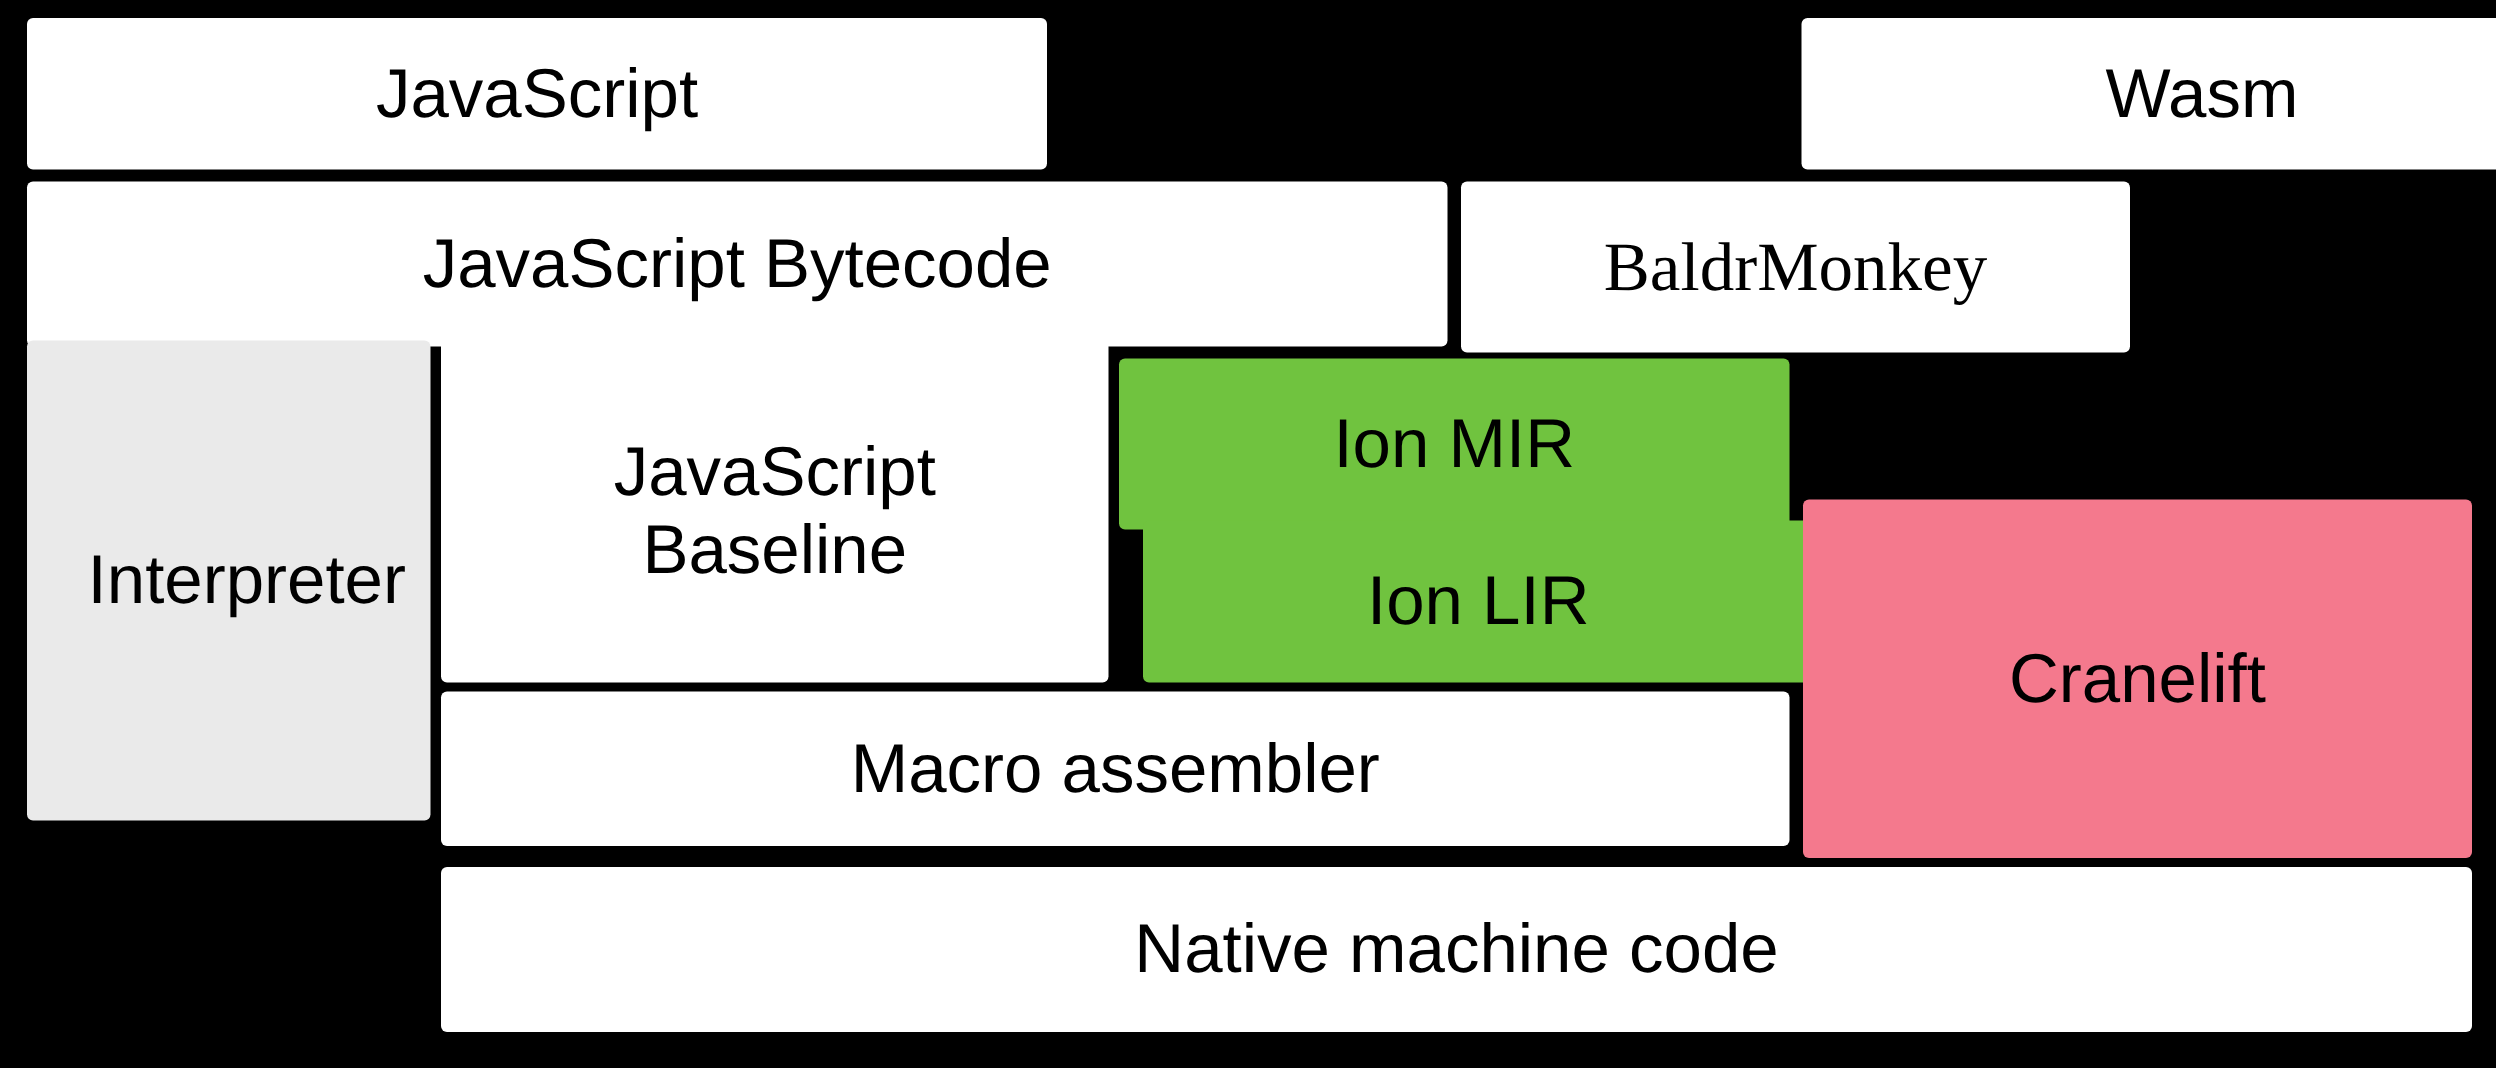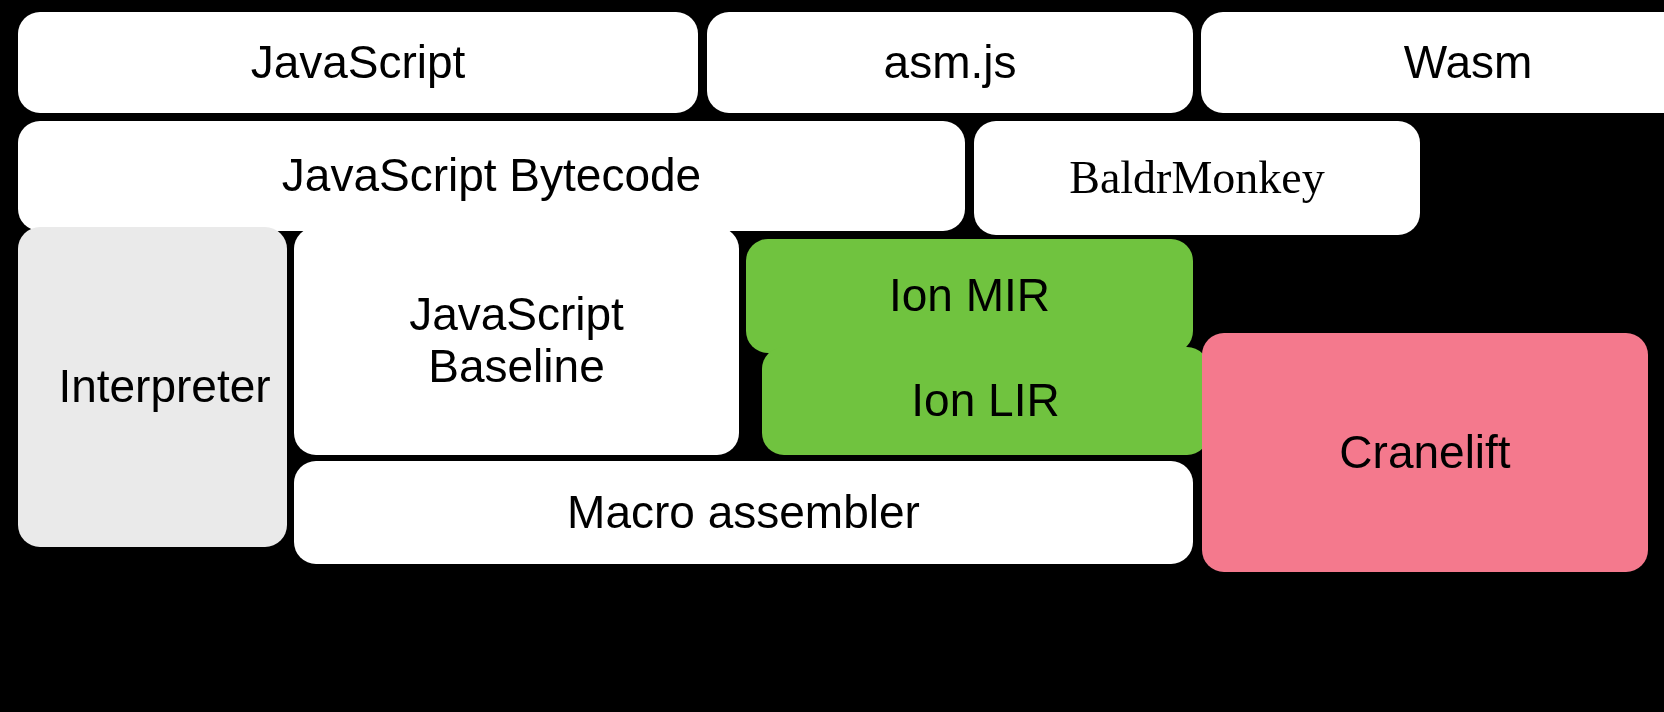--- a/index.html
+++ b/index.html
@@ -16,52 +16,52 @@
     font-family: "Liberation Sans", sans-serif;
   }
   .box {
     position: absolute;
     box-sizing: border-box;
     display: flex;
     align-items: center;
     justify-content: center;
     text-align: center;
     color: #000000;
-    border-radius: 22px;
+    border-radius: 4px;
     line-height: 1.12;
     white-space: pre-line;
     -webkit-font-smoothing: antialiased;
   }
   .fill-white { background: #FFFFFF; }
   .fill-gray  { background: #EAEAEA; }
   .fill-green { background: #70C33F; }
   .fill-pink  { background: #F4798D; }
 </style>
 </head>
 <body>
 
 <div id="stage">
 
   <div class="box fill-white" style="left:18px; top:12px; width:680px; height:101px; font-size:46px;">JavaScript</div>
 
-  <div class="box fill-white" style="left:707px; top:12px; width:486px; height:101px; font-size:46px;">asm.js</div>
 
   <div class="box fill-white" style="left:1201px; top:12px; width:534px; height:101px; font-size:46px;">Wasm</div>
 
   <div class="box fill-white" style="left:18px; top:121px; width:947px; height:110px; font-size:46px;">JavaScript Bytecode</div>
 
   <div class="box fill-white" style="left:974px; top:121px; width:446px; height:114px; font-size:46px;font-family:Liberation Serif, serif;">BaldrMonkey</div>
 
   <div class="box fill-gray" style="left:18px; top:227px; width:269px; height:320px; font-size:46px;padding-left:24px;">Interpreter</div>
 
   <div class="box fill-white" style="left:294px; top:227px; width:445px; height:228px; font-size:46px;">JavaScript
 Baseline</div>
 
   <div class="box fill-green" style="left:746px; top:239px; width:447px; height:114px; font-size:46px;">Ion MIR</div>
 
   <div class="box fill-green" style="left:746px; top:347px; width:447px; height:108px; font-size:46px;margin-left:16px;">Ion LIR</div>
 
   <div class="box fill-pink" style="left:1202px; top:333px; width:446px; height:239px; font-size:46px;">Cranelift</div>
 
   <div class="box fill-white" style="left:294px; top:461px; width:899px; height:103px; font-size:46px;">Macro assembler</div>
 
+  <div class="box fill-white" style="left:294px; top:578px; width:1354px; height:110px; font-size:46px;">Native machine code</div>
 
 </div>
 
 </body></html>

